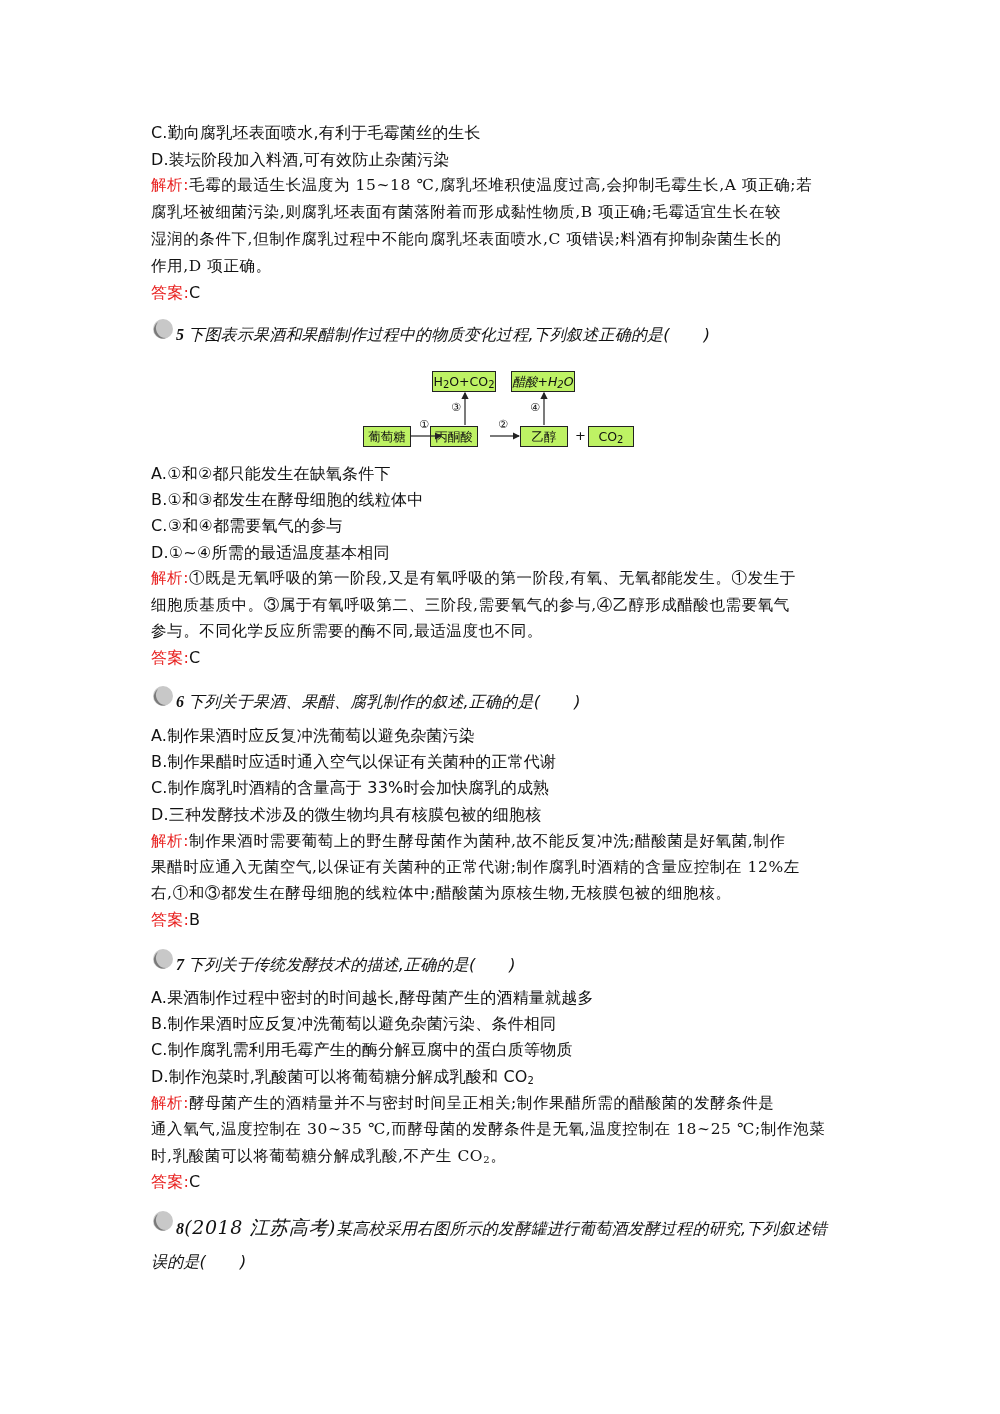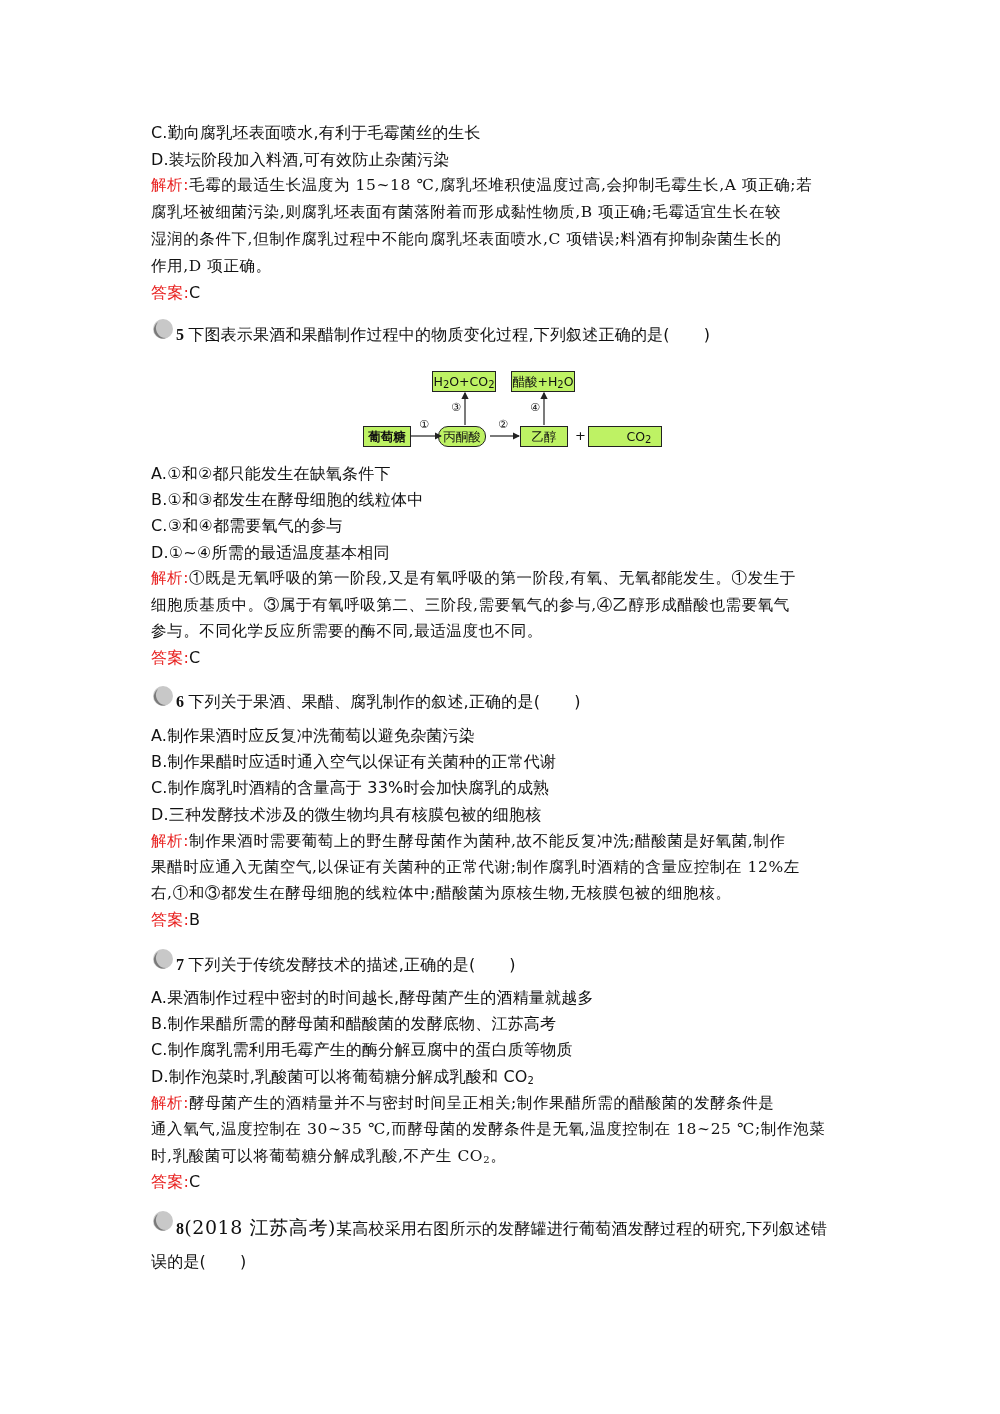--- a/index.html
+++ b/index.html
@@ -2,21 +2,21 @@
 <html><head>
 <meta charset="utf-8">
 <style>
   html, body { margin:0; padding:0; background:#ffffff; }
   body { width:1000px; height:1414px; position:relative; overflow:hidden;
          font-family:"DejaVu Serif","Liberation Serif",serif; color:#111; }
   .line { position:absolute; left:151px; white-space:nowrap; font-size:16.5px; line-height:20px; letter-spacing:0.2px; }
   .opt { font-family:"DejaVu Sans","Liberation Sans",sans-serif; font-size:16px; }
   .exp { font-family:"DejaVu Serif","Liberation Serif",serif; font-size:15.5px; letter-spacing:0.6px; }
   .red { color:#e8201f; font-family:"DejaVu Sans","Liberation Sans",sans-serif; }
-  .q { font-family:"DejaVu Sans","Liberation Sans",sans-serif; font-size:16px; }
+  .q { font-family:"DejaVu Sans","Liberation Sans",sans-serif; font-size:16px;font-style:italic; }
   .qnum { font-weight:bold; font-family:"Liberation Serif",serif; font-size:16px; margin-right:4px; }
   .badge { position:absolute; width:22px; height:22px; }
   .paren { display:inline-block; width:34px; }
   sub { font-size:10px; vertical-align:-2px; }
   .diagram { position:absolute; left:355px; top:365px; width:290px; height:90px; font-family:"DejaVu Sans","Liberation Sans",sans-serif; font-size:12.5px; }
   .box { position:absolute; border:1.3px solid #222; background:#bef264; text-align:center; line-height:19px; height:19px; box-sizing:content-box; white-space:nowrap; }
   .lbl { position:absolute; font-size:11px; }
 </style>
 </head>
 <body>
@@ -30,26 +30,26 @@
 <div class="line opt" style="top:283px"><span class="red">答案:</span><span>C</span></div>
 
 <svg class="badge" style="left:152px; top:318px" viewBox="0 0 22 22">
     <circle cx="11" cy="11" r="10" fill="#c8c8c8"></circle>
     <path d="M6 4 A9 9 0 0 0 14 20 A10 10 0 0 1 6 4Z" fill="#7a7a7a"></path>
   </svg>
 <div class="line q" style="top:325px; left:176px"><span class="qnum">5</span><span>下图表示果酒和果醋制作过程中的物质变化过程,下列叙述正确的是(</span><span class="paren"></span><span>)</span></div>
 
 <div class="diagram">
   <div class="box" style="left:77px; top:6px; width:62px;"><span>H</span><sub>2</sub><span>O+CO</span><sub>2</sub></div>
-  <div class="box" style="left:156px; top:6px; width:62px;"><span>醋酸+H</span><sub>2</sub><span>O</span></div>
-  <div class="box" style="left:8px; top:61px; width:46px;font-weight:bold;">葡萄糖</div>
-  <div class="box" style="left:83px; top:61px; width:46px;border-radius:10px;">丙酮酸</div>
+  <div class="box" style="left:156px; top:6px; width:62px;font-style:italic;"><span>醋酸+H</span><sub>2</sub><span>O</span></div>
+  <div class="box" style="left:8px; top:61px; width:46px;">葡萄糖</div>
+  <div class="box" style="left:75px; top:61px; width:46px;">丙酮酸</div>
   <div class="box" style="left:165px; top:61px; width:46px;">乙醇</div>
   <div class="lbl" style="left:220px; top:63px; font-size:13px;">+</div>
-  <div class="box" style="left:233px; top:61px; width:44px;padding-left:28px;"><span>CO</span><sub>2</sub></div>
+  <div class="box" style="left:233px; top:61px; width:44px;"><span>CO</span><sub>2</sub></div>
   <svg style="position:absolute; left:0; top:0; width:290px; height:90px;">
     <defs>
         <marker id="ah" markerWidth="6" markerHeight="6" refX="5" refY="3" orient="auto">
           <path d="M0,0 L6,3 L0,6 Z" fill="#222"></path>
         </marker>
       </defs>
     <line x1="56" y1="71" x2="86" y2="71" stroke="#222" stroke-width="1.2" marker-end="url(#ah)"></line>
     <line x1="135" y1="71" x2="164" y2="71" stroke="#222" stroke-width="1.2" marker-end="url(#ah)"></line>
     <line x1="110" y1="60" x2="110" y2="28" stroke="#222" stroke-width="1.2" marker-end="url(#ah)"></line>
     <line x1="189" y1="60" x2="189" y2="28" stroke="#222" stroke-width="1.2" marker-end="url(#ah)"></line>
@@ -82,21 +82,21 @@
 <div class="line exp" style="top:857px">果醋时应通入无菌空气,以保证有关菌种的正常代谢;制作腐乳时酒精的含量应控制在 12%左</div>
 <div class="line exp" style="top:883px">右,①和③都发生在酵母细胞的线粒体中;醋酸菌为原核生物,无核膜包被的细胞核。</div>
 <div class="line opt" style="top:910px"><span class="red">答案:</span><span>B</span></div>
 
 <svg class="badge" style="left:152px; top:948px" viewBox="0 0 22 22">
     <circle cx="11" cy="11" r="10" fill="#c8c8c8"></circle>
     <path d="M6 4 A9 9 0 0 0 14 20 A10 10 0 0 1 6 4Z" fill="#7a7a7a"></path>
   </svg>
 <div class="line q" style="top:955px; left:176px"><span class="qnum">7</span><span>下列关于传统发酵技术的描述,正确的是(</span><span class="paren"></span><span>)</span></div>
 <div class="line opt" style="top:988px">A.果酒制作过程中密封的时间越长,酵母菌产生的酒精量就越多</div>
-<div class="line opt" style="top:1014px">B.制作果醋所需的酵母菌和醋酸菌的发酵底物、江苏高考</div>
+<div class="line opt" style="top:1014px">B.制作果酒时应反复冲洗葡萄以避免杂菌污染、条件相同</div>
 <div class="line opt" style="top:1040px">C.制作腐乳需利用毛霉产生的酶分解豆腐中的蛋白质等物质</div>
 <div class="line opt" style="top:1067px"><span>D.制作泡菜时,乳酸菌可以将葡萄糖分解成乳酸和 CO</span><sub>2</sub></div>
 <div class="line exp" style="top:1093px"><span class="red">解析:</span><span>酵母菌产生的酒精量并不与密封时间呈正相关;制作果醋所需的醋酸菌的发酵条件是</span></div>
 <div class="line exp" style="top:1119px">通入氧气,温度控制在 30~35 ℃,而酵母菌的发酵条件是无氧,温度控制在 18~25 ℃;制作泡菜</div>
 <div class="line exp" style="top:1146px"><span>时,乳酸菌可以将葡萄糖分解成乳酸,不产生 CO</span><sub>2</sub><span>。</span></div>
 <div class="line opt" style="top:1172px"><span class="red">答案:</span><span>C</span></div>
 
 <svg class="badge" style="left:152px; top:1210px" viewBox="0 0 22 22">
     <circle cx="11" cy="11" r="10" fill="#c8c8c8"></circle>
     <path d="M6 4 A9 9 0 0 0 14 20 A10 10 0 0 1 6 4Z" fill="#7a7a7a"></path>

